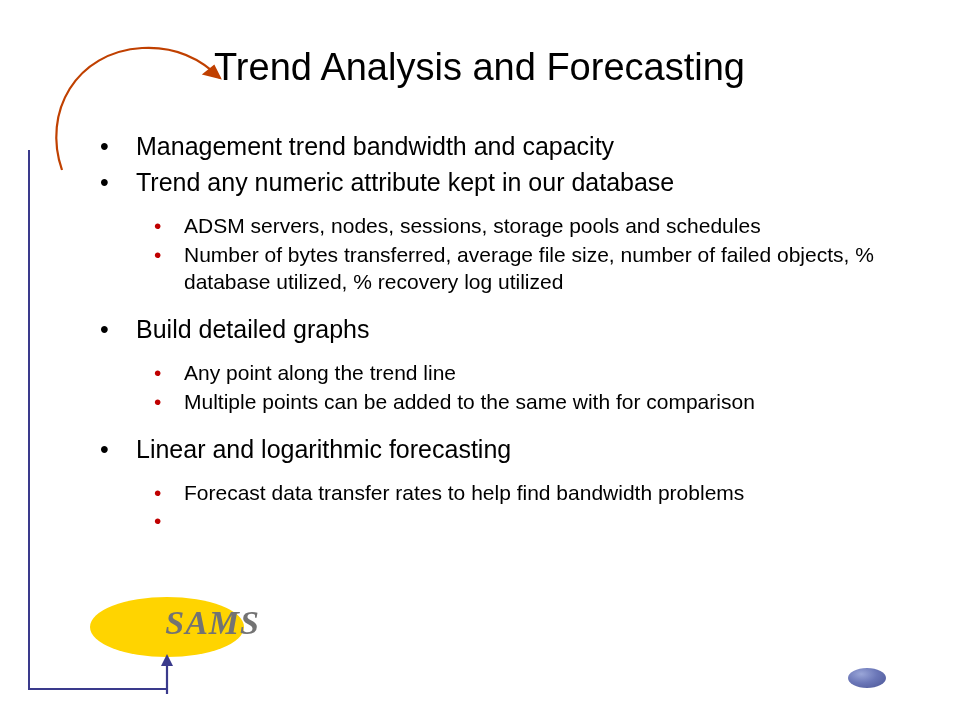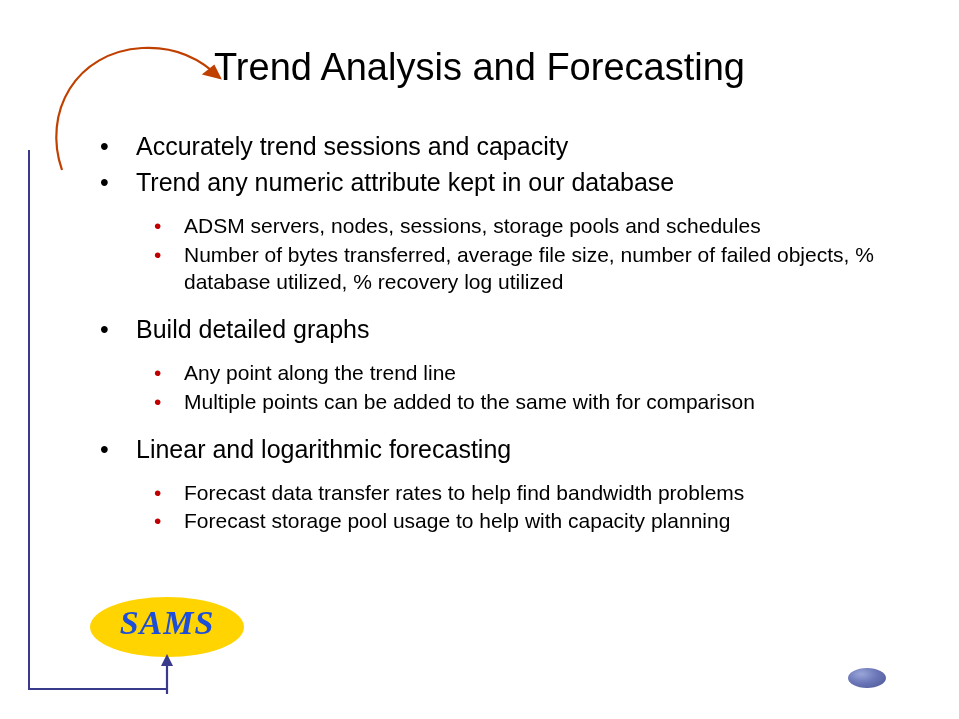--- a/index.html
+++ b/index.html
@@ -113,29 +113,29 @@
     position: absolute;
     left: 0;
     top: 0;
     width: 154px;
     height: 60px;
     background: #ffd400;
     border-radius: 50%;
   }
   .logo .logo-text {
     position: absolute;
-    left: 0;
+    left: 16px;
     top: 7px;
     width: 154px;
-    text-align: center;
+    text-align: right;
     font-family: "Liberation Serif", serif;
     font-weight: bold;
     font-style: italic;
     font-size: 34px;
-    color: #1d4ed8;
+    color: #737373;
     letter-spacing: 1px;
   }
 
   .logo-arrow {
     position: absolute;
     left: 158px;
     top: 650px;
     width: 18px;
     height: 44px;
   }
@@ -170,21 +170,21 @@
 
   <div class="bracket"></div>
   <div class="bracket-bottom"></div>
 
   <div class="title">Trend Analysis and Forecasting</div>
 
   <div class="body-area">
 
     <div class="l1">
       <span class="bullet">•</span>
-      <span>Accurately trend sessions and capacity</span>
+      <span>Management trend bandwidth and capacity</span>
     </div>
 
     <div class="l1">
       <span class="bullet">•</span>
       <span>Trend any numeric attribute kept in our database</span>
     </div>
 
     <div class="gap-sm"></div>
 
     <div class="l2">
@@ -225,21 +225,20 @@
 
     <div class="gap-sm"></div>
 
     <div class="l2">
       <span class="bullet">•</span>
       <span>Forecast data transfer rates to help find bandwidth problems</span>
     </div>
 
     <div class="l2">
       <span class="bullet">•</span>
-      <span>Forecast storage pool usage to help with capacity planning</span>
     </div>
 
   </div>
 
   <div class="logo">
     <div class="ellipse"></div>
     <div class="logo-text">SAMS</div>
   </div>
 
   <svg class="logo-arrow" viewBox="0 0 18 44" xmlns="http://www.w3.org/2000/svg">

